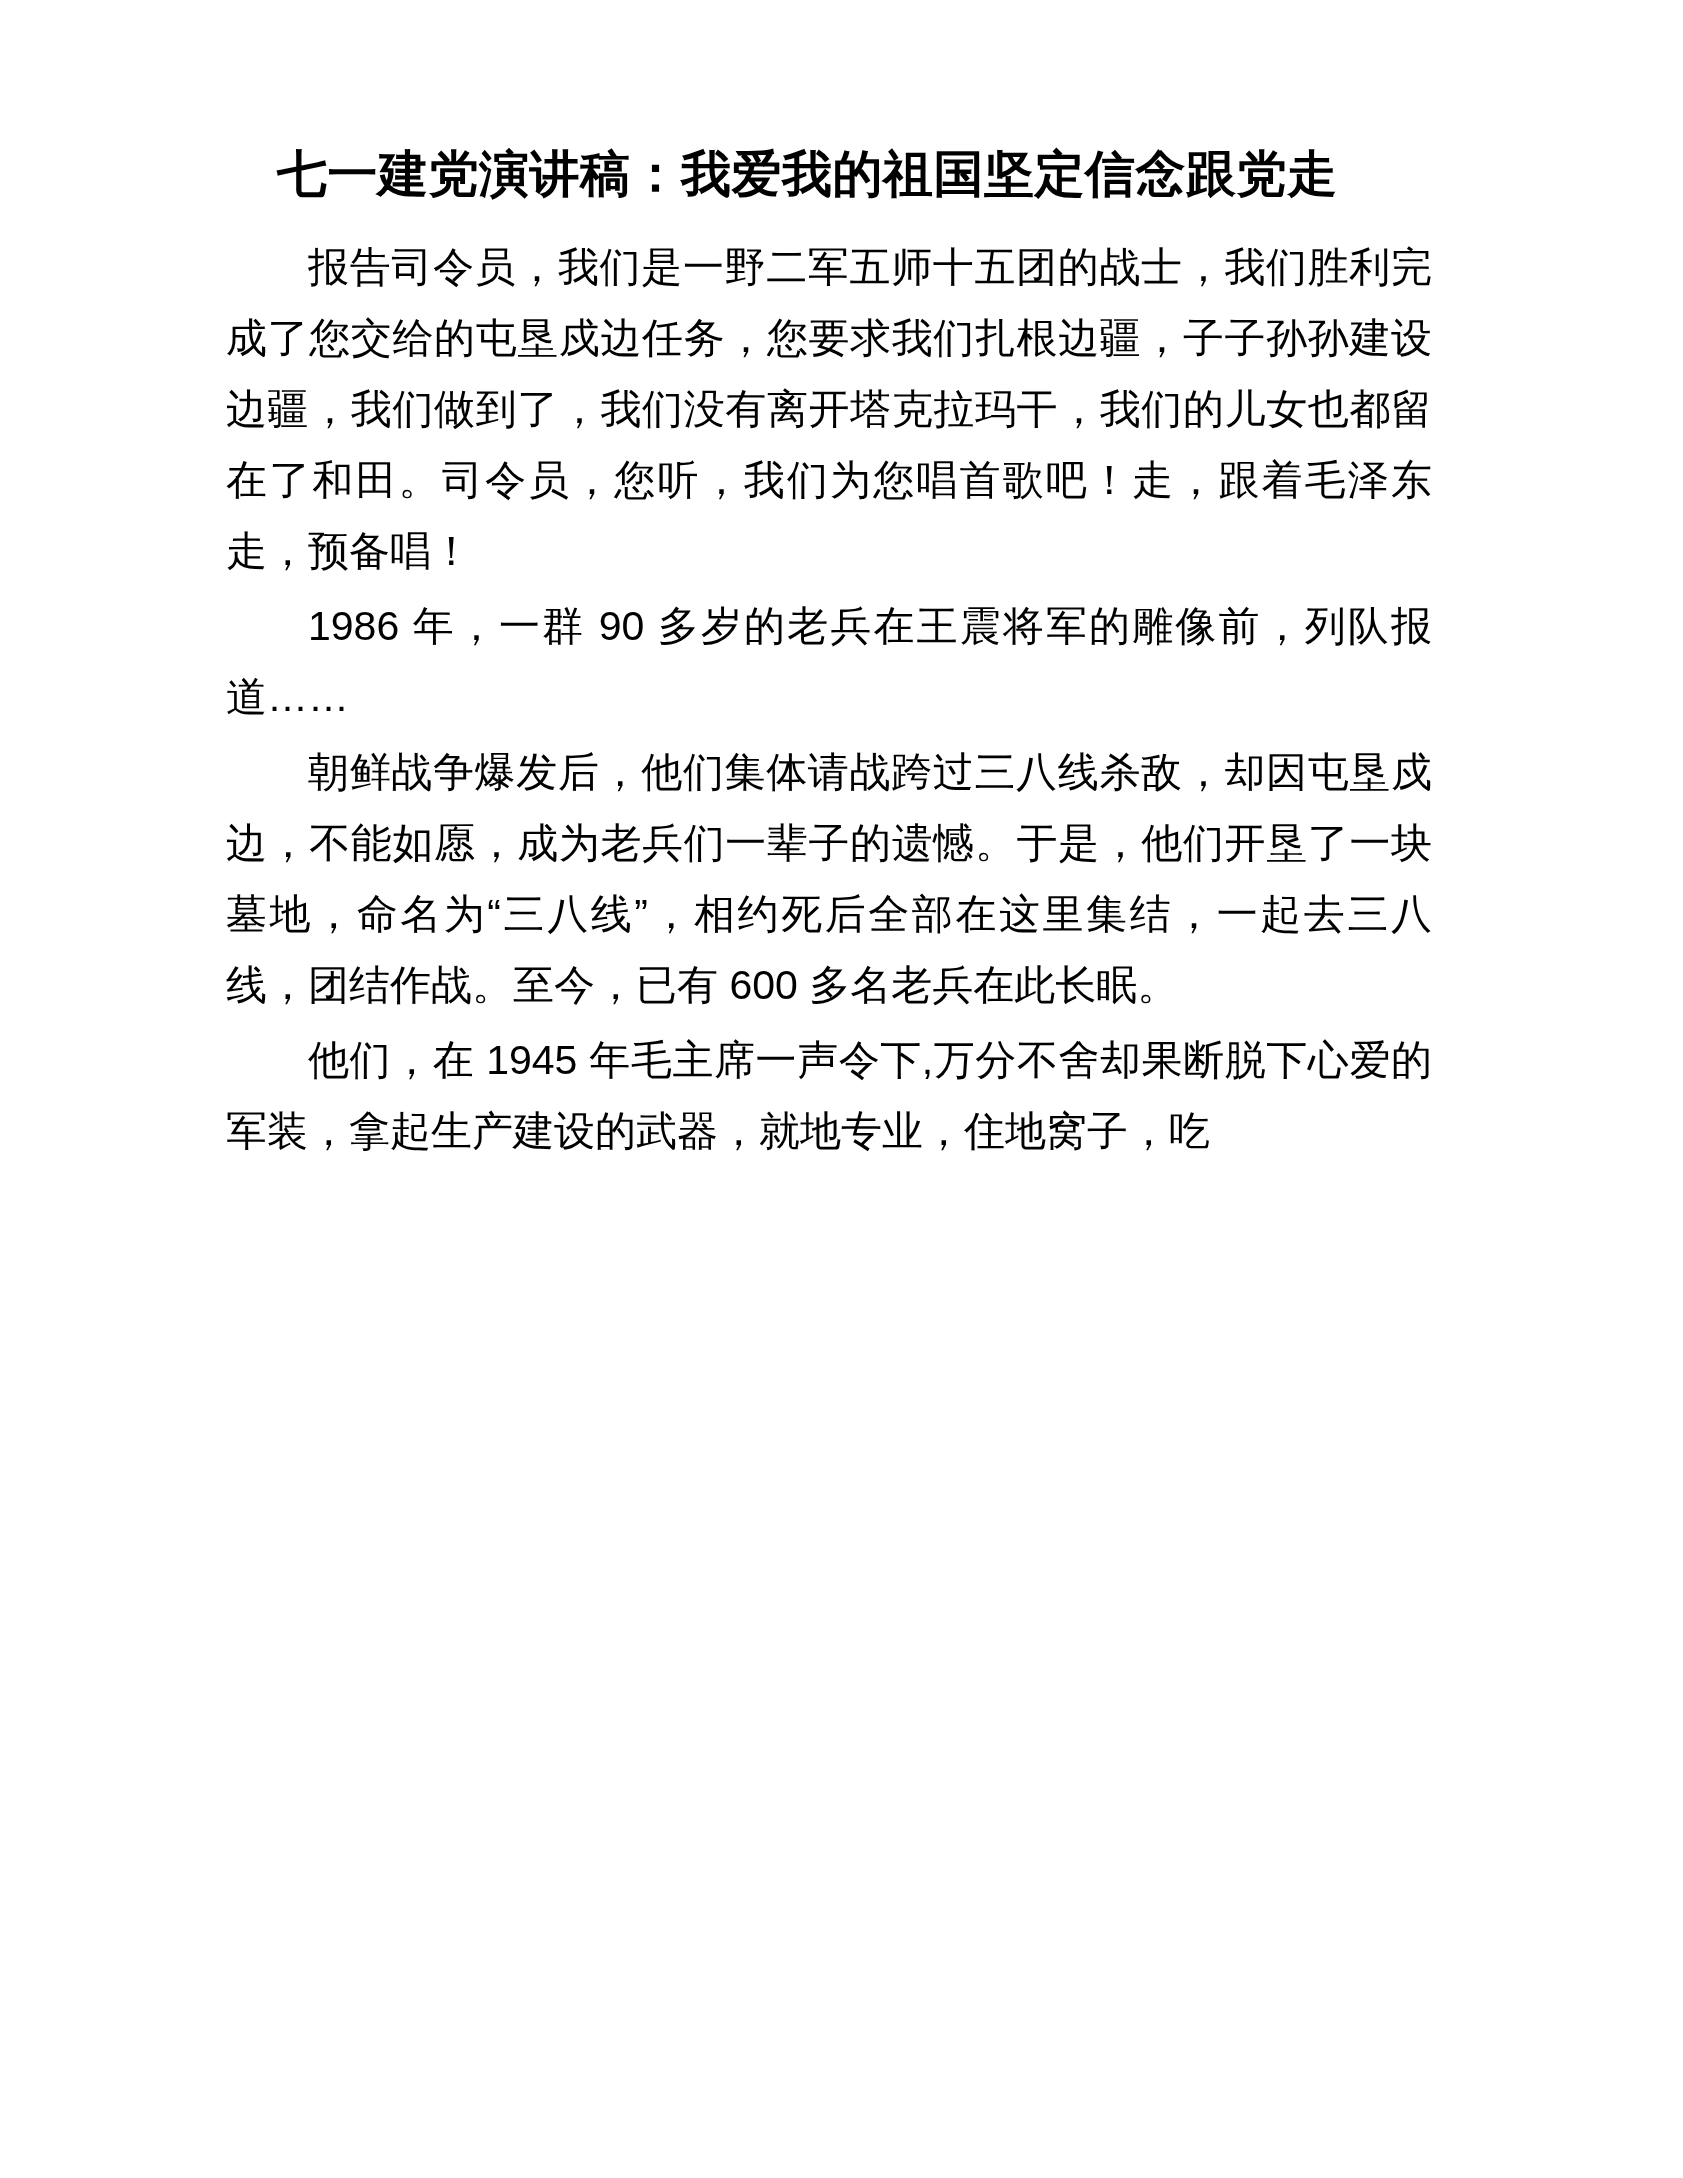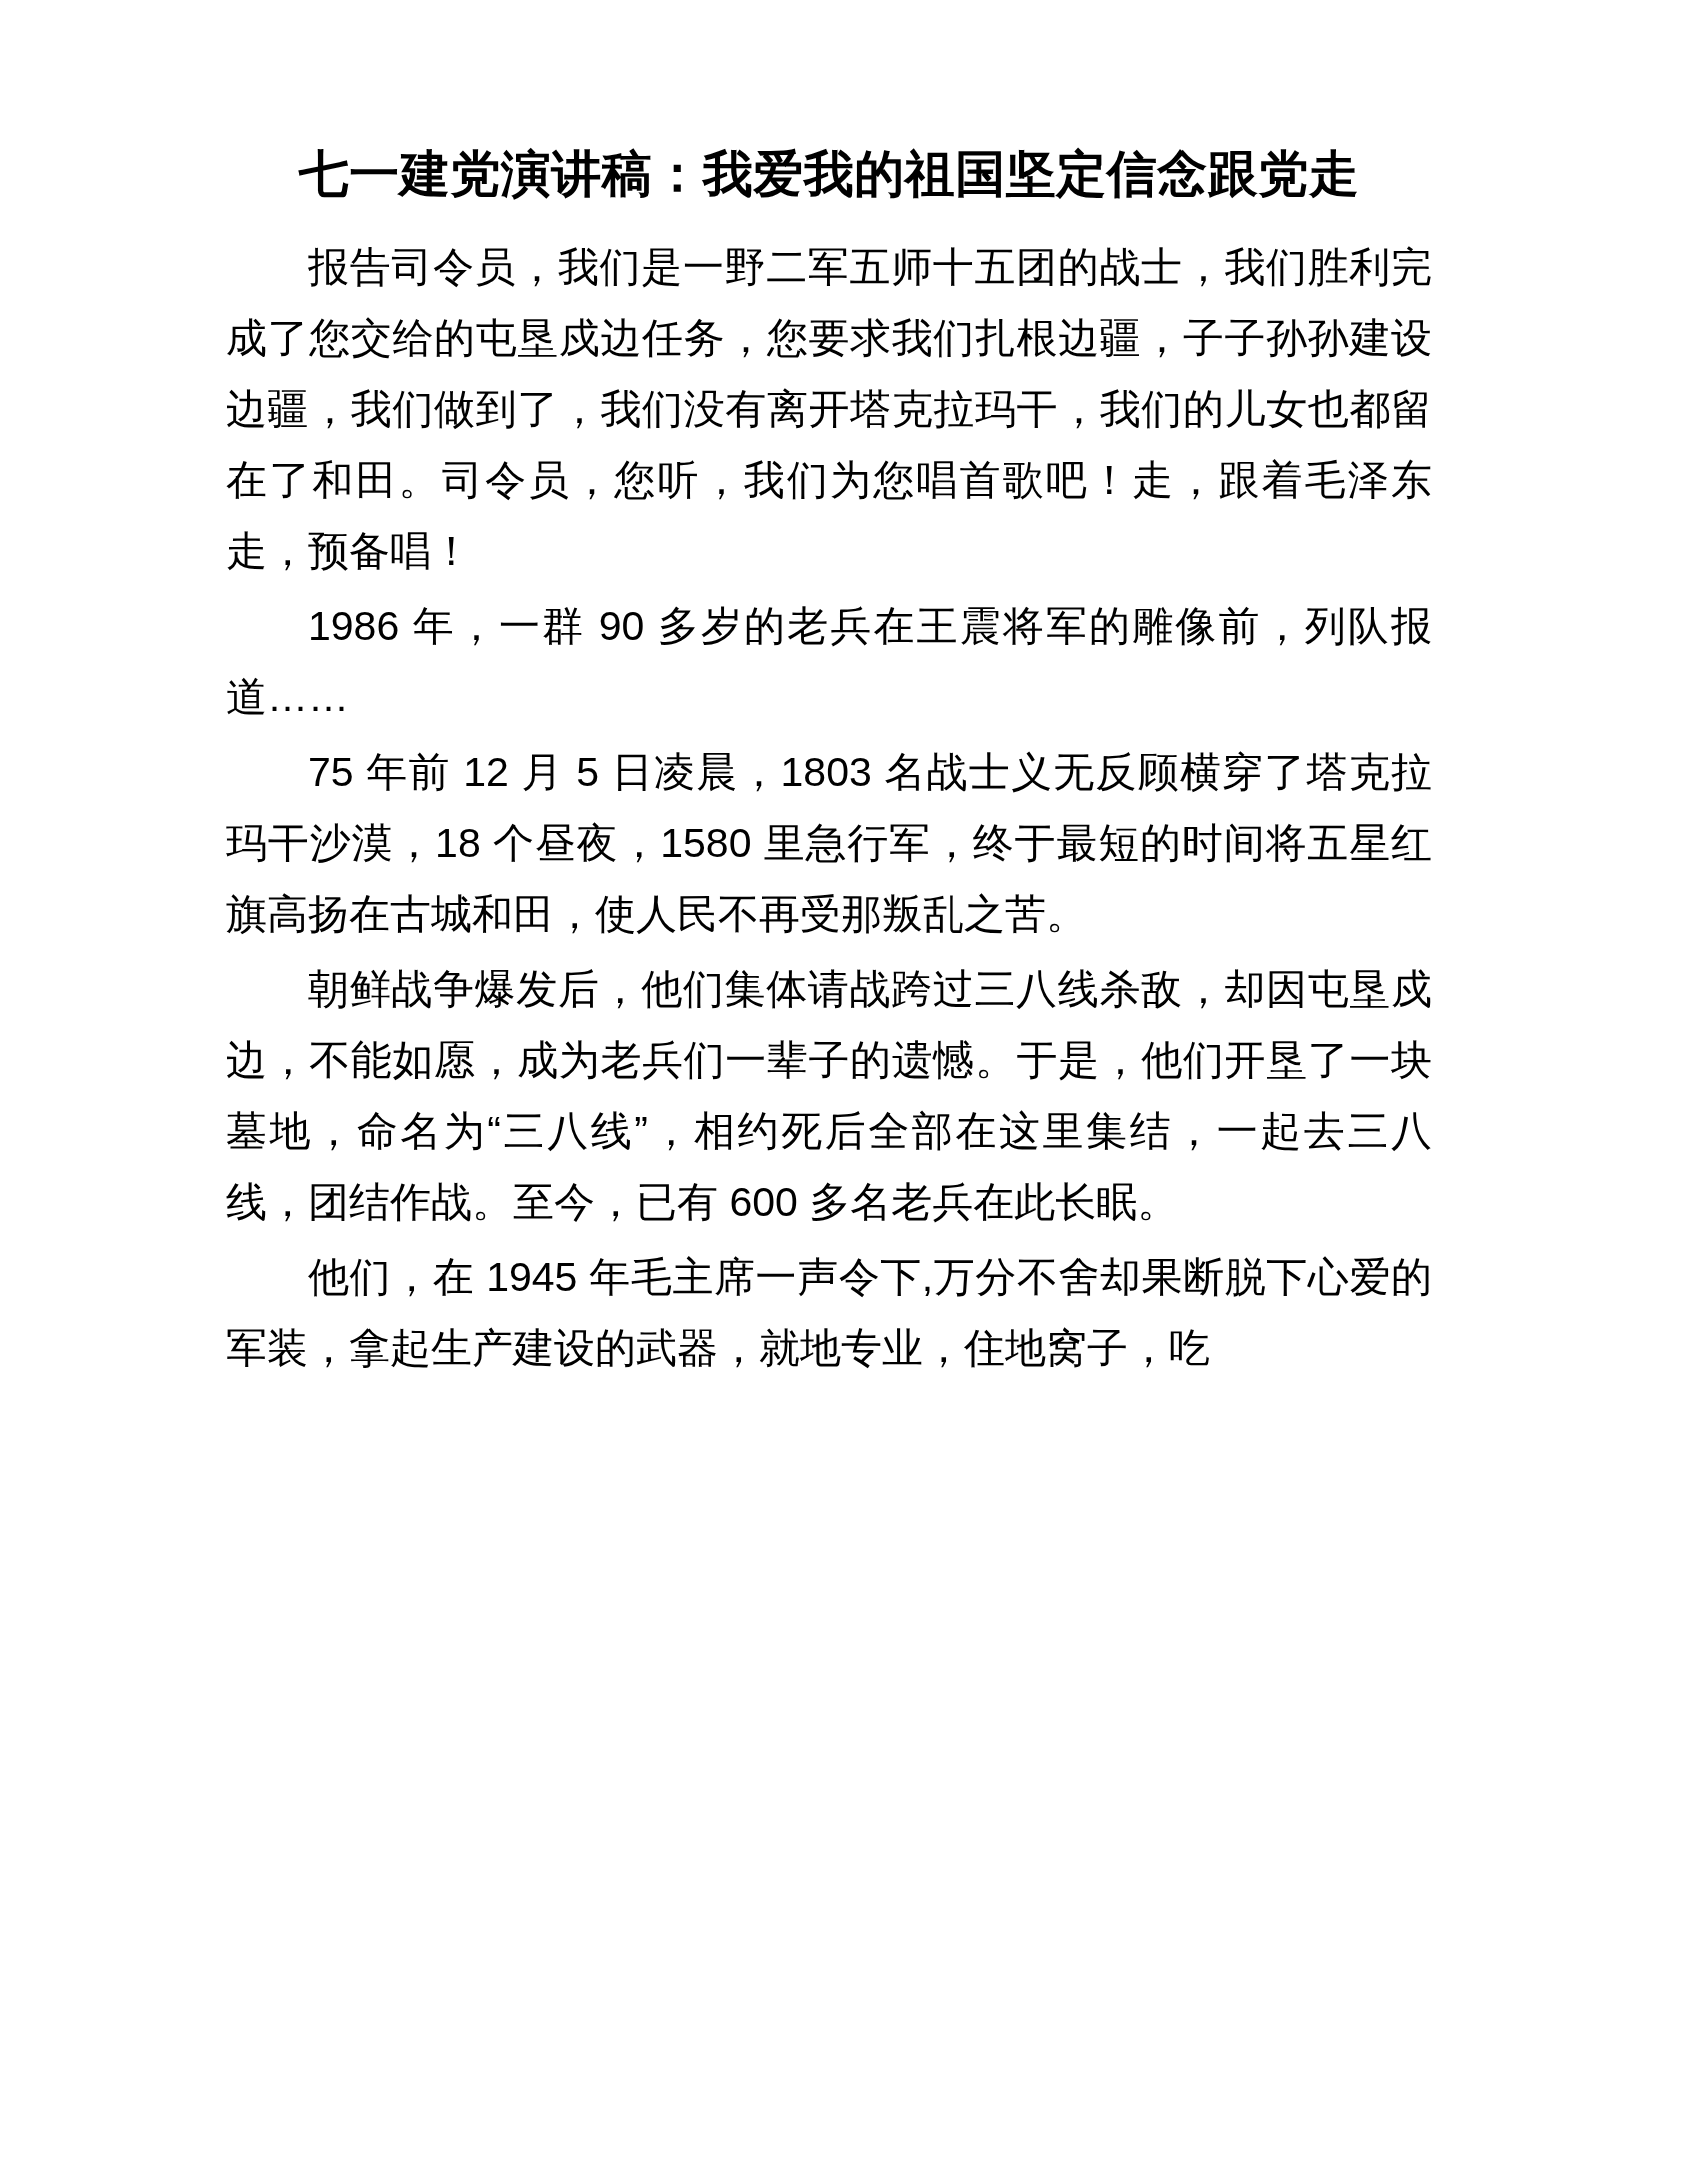--- a/index.html
+++ b/index.html
@@ -27,21 +27,21 @@
   .content {
     position: absolute;
     left: 226px;
     top: 139px;
     width: 1206px;
   }
   .doc-title {
     font-size: 50px;
     font-weight: bold;
     line-height: 71px;
-    text-align: center;
+    text-align: left;
     letter-spacing: 0.5px;
     margin: 0 0 22px 0;
     padding: 0 51px;
     color: #000000;
     font-family: Liberation Serif, serif;
   }
   .para {
     font-size: 41px;
     line-height: 71px;
     text-align: justify;
@@ -59,19 +59,18 @@
 </head>
 <body>
 
 <div class="page">
   <div class="content">
 
     <h1 class="doc-title">七一建党演讲稿：我爱我的祖国坚定信念跟党走</h1>
 
     <p class="para">报告司令员，我们是一野二军五师十五团的战士，我们胜利完成了您交给的屯垦戍边任务，您要求我们扎根边疆，子子孙孙建设边疆，我们做到了，我们没有离开塔克拉玛干，我们的儿女也都留在了和田。司令员，您听，我们为您唱首歌吧！走，跟着毛泽东走，预备唱！</p>
     <p class="para">1986 年，一群 90 多岁的老兵在王震将军的雕像前，列队报道……</p>
-    <p class="para">75 年前 12 月 5 日凌晨，1803 名战士义无反顾横穿了塔克拉玛干沙漠，18 个昼夜，1580 里急行军，终于最短的时间将五星红旗高扬在古城和田，使人民不再受那叛乱之苦。</p>
     <p class="para">朝鲜战争爆发后，他们集体请战跨过三八线杀敌，却因屯垦戍边，不能如愿，成为老兵们一辈子的遗憾。于是，他们开垦了一块墓地，命名为“三八线”，相约死后全部在这里集结，一起去三八线，团结作战。至今，已有 600 多名老兵在此长眠。</p>
     <p class="para">他们，在 1945 年毛主席一声令下,万分不舍却果断脱下心爱的军装，拿起生产建设的武器，就地专业，住地窝子，吃</p>
 
   </div>
 </div>
 
 
 </body></html>

